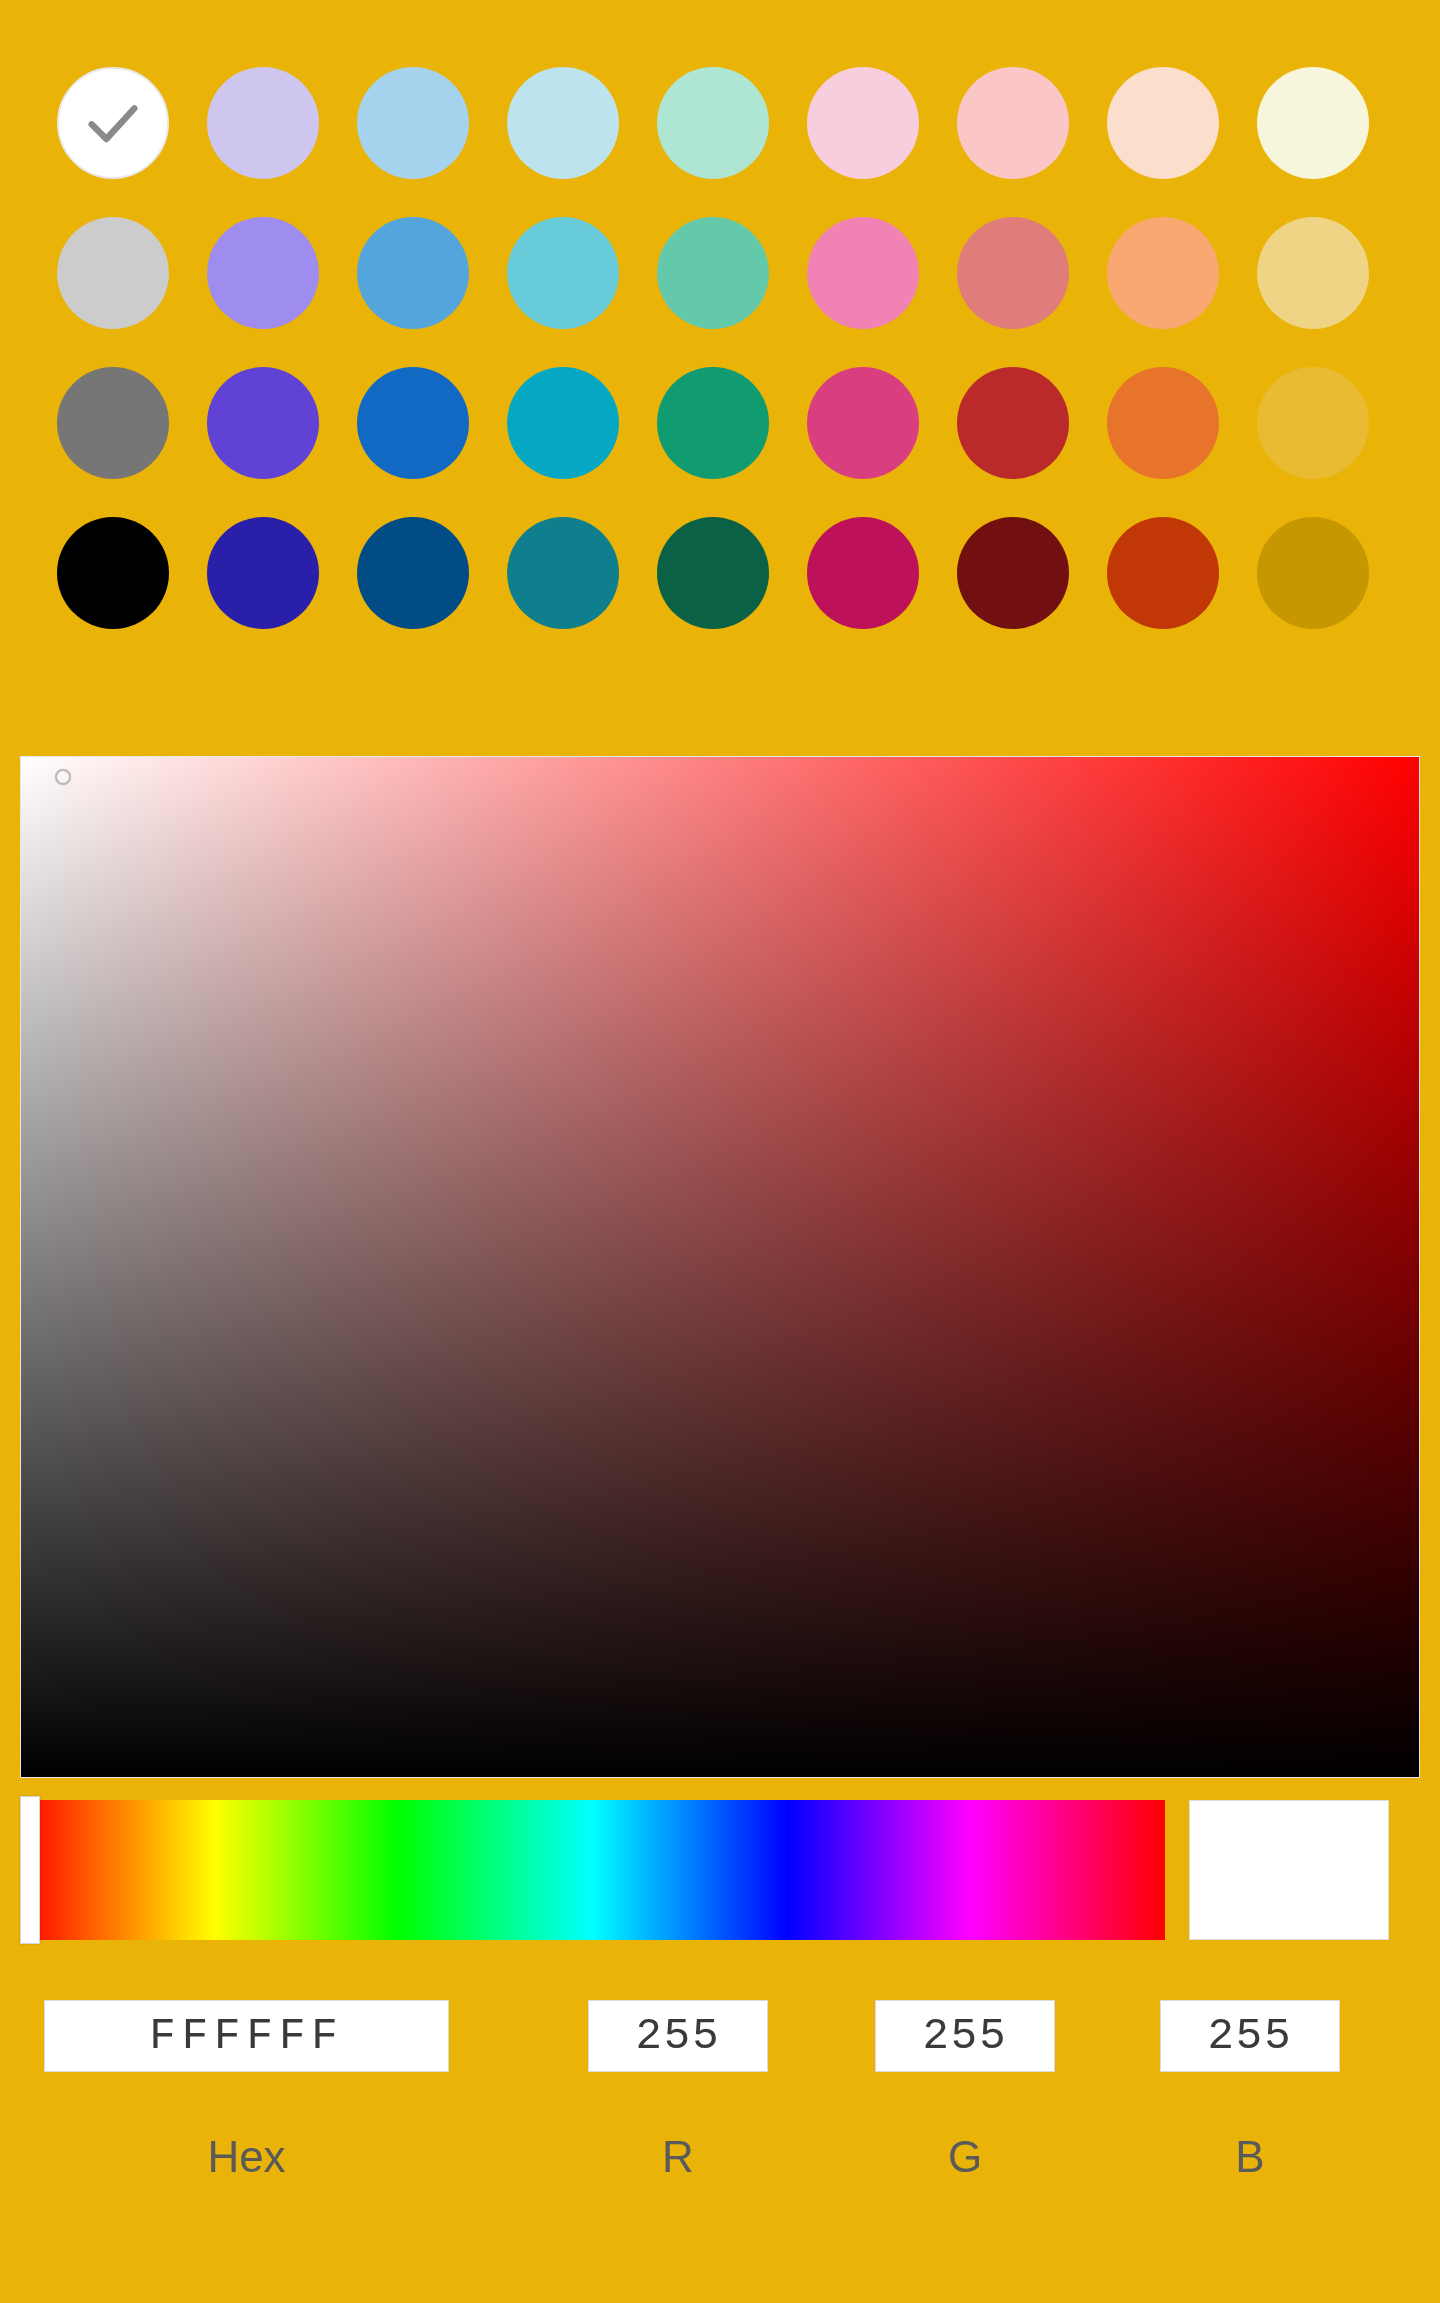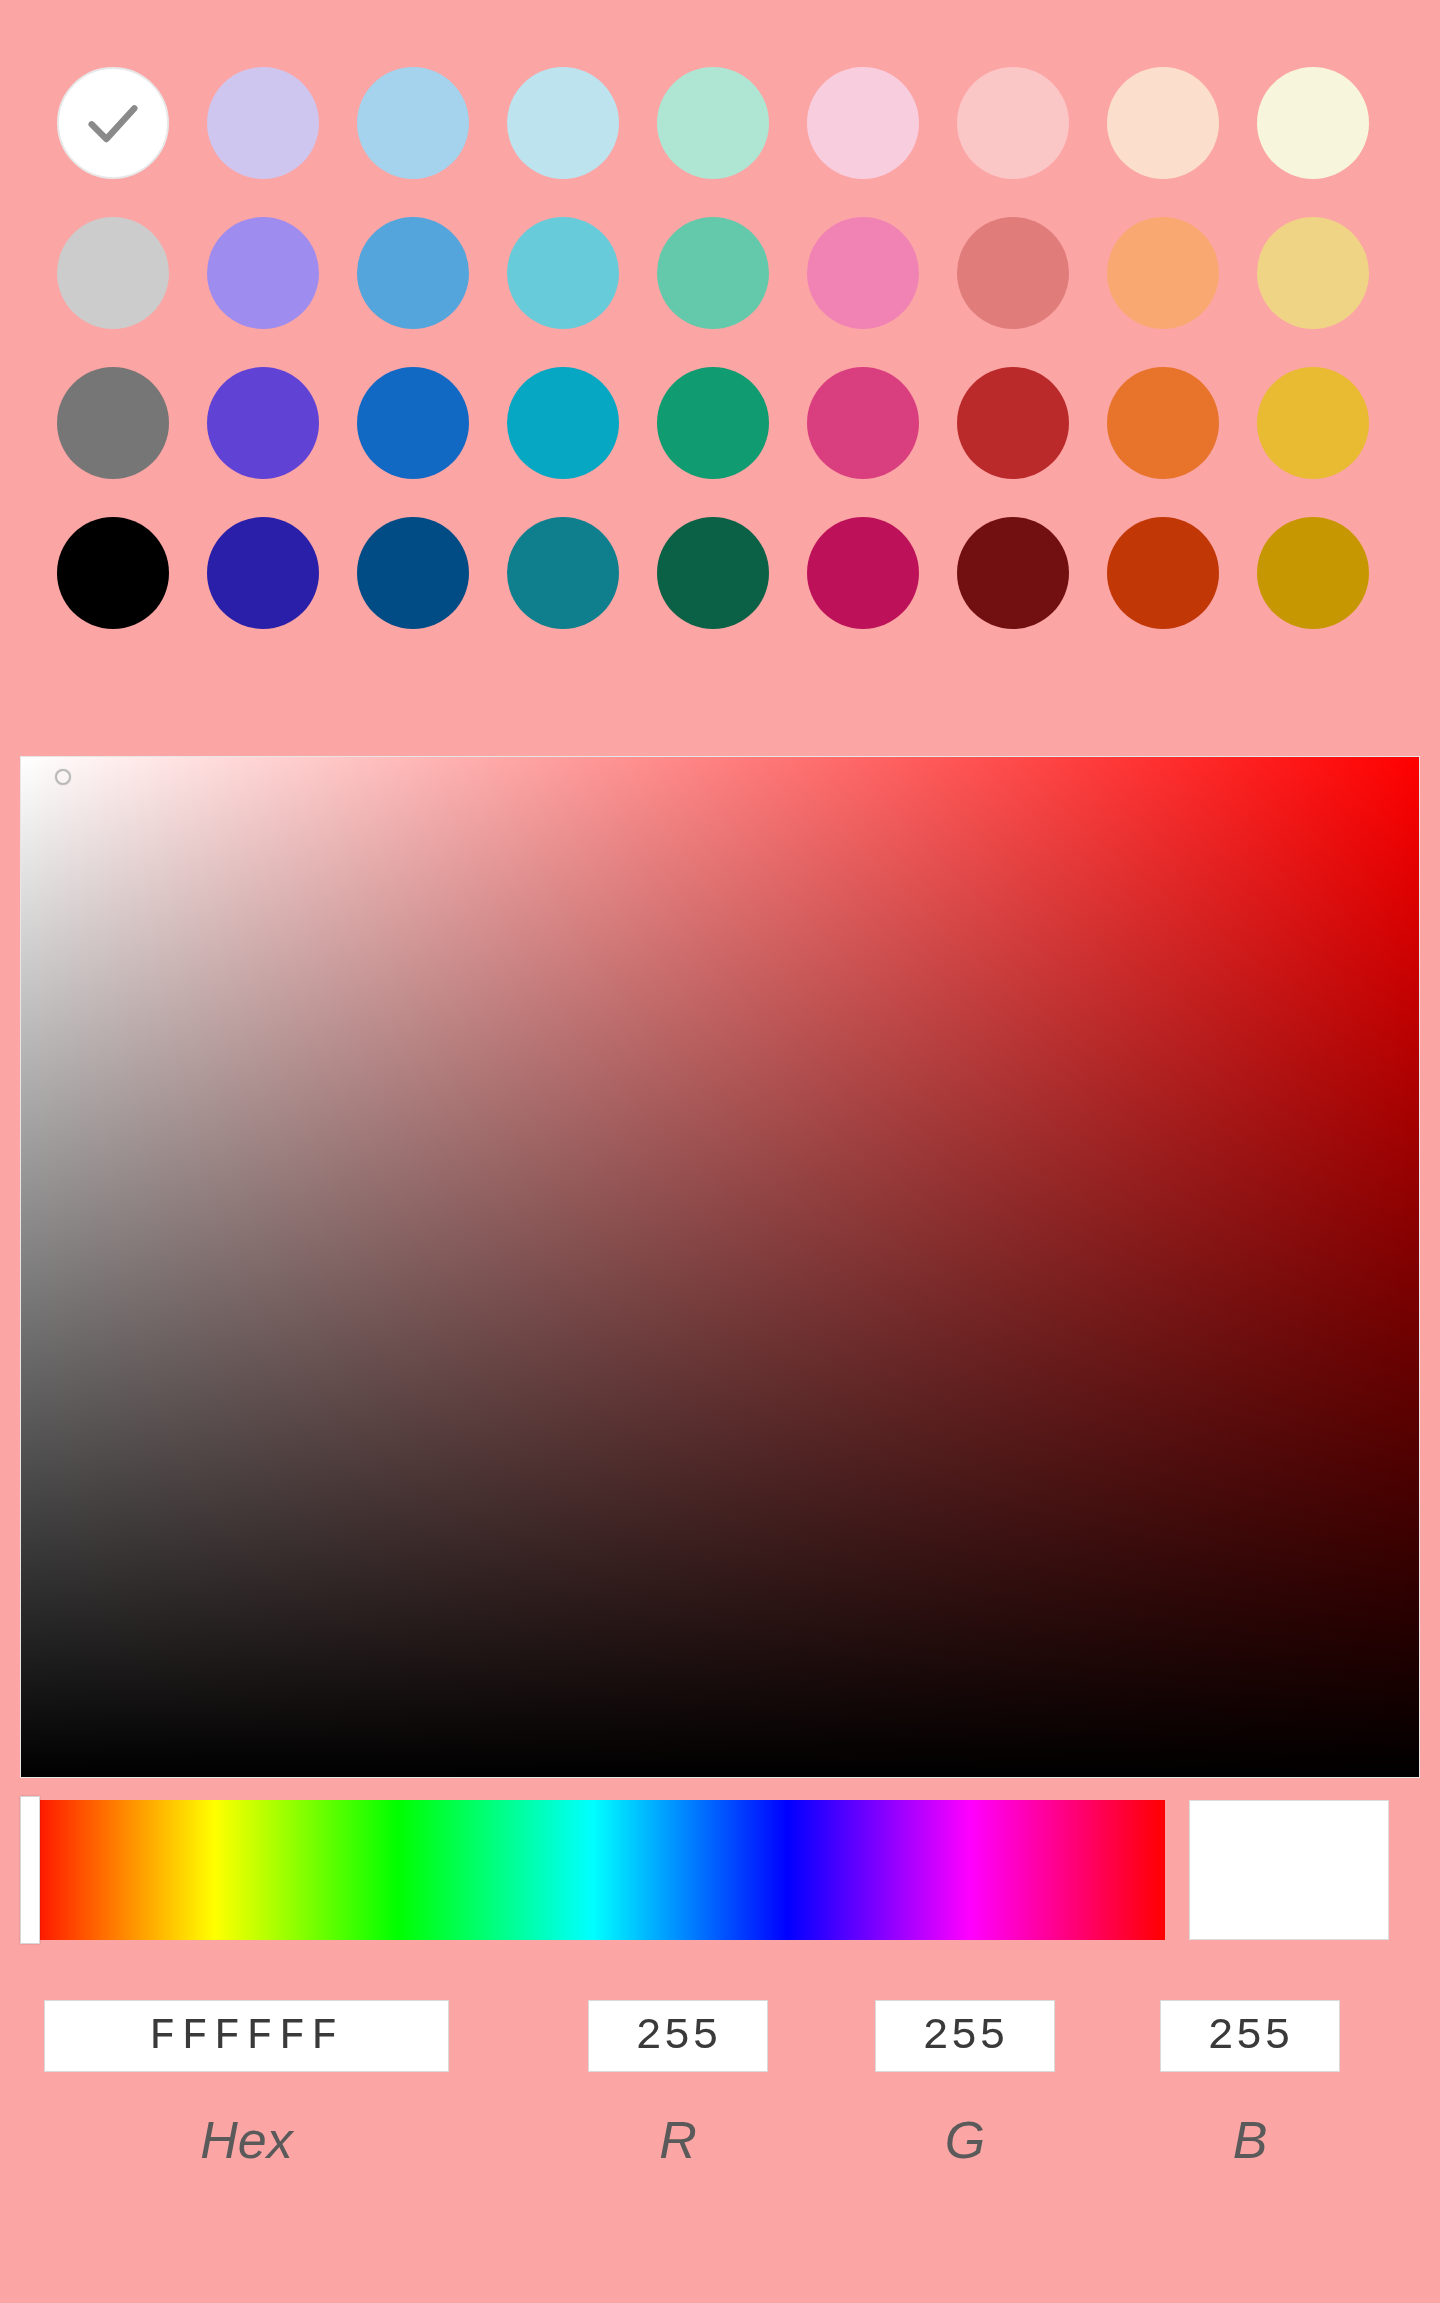--- a/index.html
+++ b/index.html
@@ -6,21 +6,21 @@
   html, body {
     margin: 0;
     padding: 0;
     background: #ffffff;
     font-family: "Liberation Sans", sans-serif;
   }
   #root {
     position: relative;
     width: 1440px;
     height: 2303px;
-    background: #fca5a5;
+    background: #eab308;
     overflow: hidden;
   }
 
   
   #palette {
     position: absolute;
     left: 0;
     top: 0;
     width: 1440px;
     height: 700px;
@@ -159,25 +159,24 @@
     display: flex;
     align-items: center;
     justify-content: center;
     font-family: "Liberation Mono", monospace;
     font-size: 44px;
     letter-spacing: 6px;
     color: #3a3a3a;
     cursor: text;
   }
   .field-label {
-    margin-top: 38px;
-    font-size: 52px;
+    margin-top: 60px;
+    font-size: 44px;
     color: #5a5a5a;
     font-family: "Liberation Sans", sans-serif;
-    font-style: italic;
   }
   #grp-hex { left: 24px; }
   #grp-hex .field-box { width: 405px; }
   #grp-r { left: 568px; }
   #grp-g { left: 855px; }
   #grp-b { left: 1140px; }
   #grp-r .field-box,
   #grp-g .field-box,
   #grp-b .field-box { width: 180px; letter-spacing: 2px; }
 </style>

